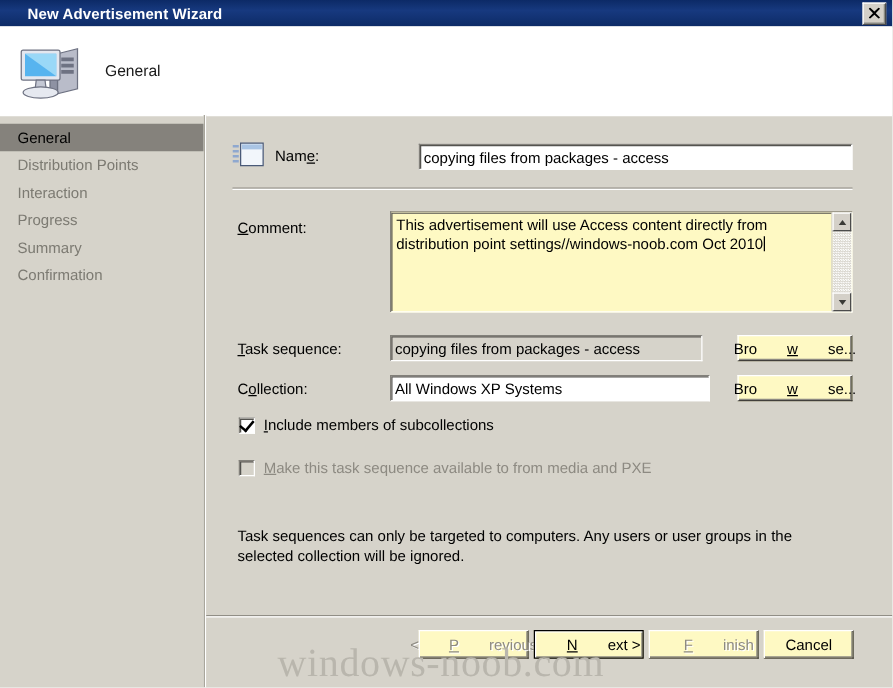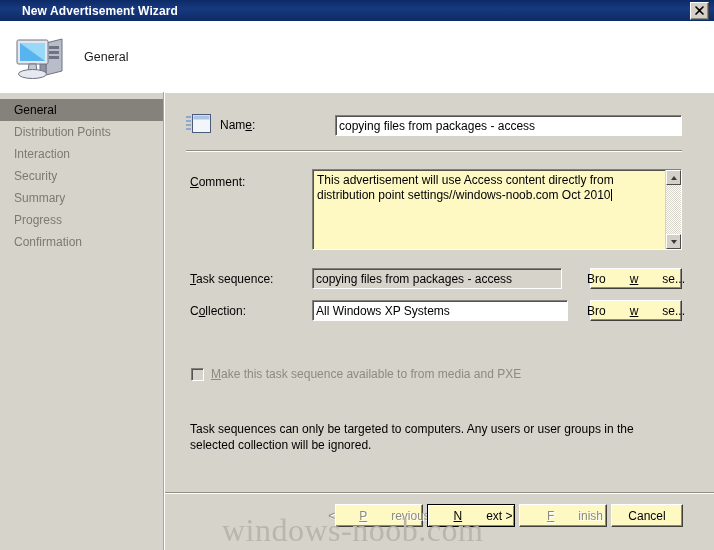--- a/index.html
+++ b/index.html
@@ -333,23 +333,22 @@
       </svg>
     </div>
     <div class="header-title">General</div>
   </div>
 
   <div class="sidebar">
     <div class="sidebar-inner">
       <div class="side-item active">General</div>
       <div class="side-item">Distribution Points</div>
       <div class="side-item">Interaction</div>
-      <div class="side-item">Security</div>
+      <div class="side-item">Progress</div>
       <div class="side-item">Summary</div>
-      <div class="side-item">Progress</div>
       <div class="side-item">Confirmation</div>
     </div>
   </div>
   <div class="sidebar-divider"></div>
 
   <div class="main">
 
     <div class="row" style="left:21px; top:20px; width:26px; height:22px;">
       <svg width="26" height="22" viewBox="0 0 26 22">
         <rect x="0" y="3" width="5" height="2" fill="#8fa8cf"></rect>
@@ -387,20 +386,26 @@
       </div>
 
     <div class="row label" style="left:25px; top:211px;"><span>C</span><span class="mn">o</span><span>llection:</span></div>
     <div class="row field" style="left:147px; top:207px; width:256px; height:21px;">All Windows XP Systems</div>
     <div class="row btn" style="left:425px; top:207px; width:92px; height:21px;">
         <span>Bro</span>
         <span class="mn">w</span>
         <span>se...</span>
       </div>
 
+    <div class="row cb-row" style="left:26px; top:240px;">
+      <span class="cbox">
+          <span class="tick"></span>
+        </span>
+      <span class="cb-label"><span class="mn">I</span><span>nclude members of subcollections</span></span>
+    </div>
 
     <div class="row cb-row" style="left:26px; top:274px;">
       <span class="cbox disabled"></span>
       <span class="cb-label label disabled"><span class="mn">M</span><span>ake this task sequence available to from media and PXE</span></span>
     </div>
 
     <div class="row info-text" style="left:25px; top:328px; width:470px;">Task sequences can only be targeted to computers.  Any users or user groups in the selected collection will be ignored.</div>
 
     <div class="row sep" style="left:0px; top:399px; width:549px;"></div>
 

